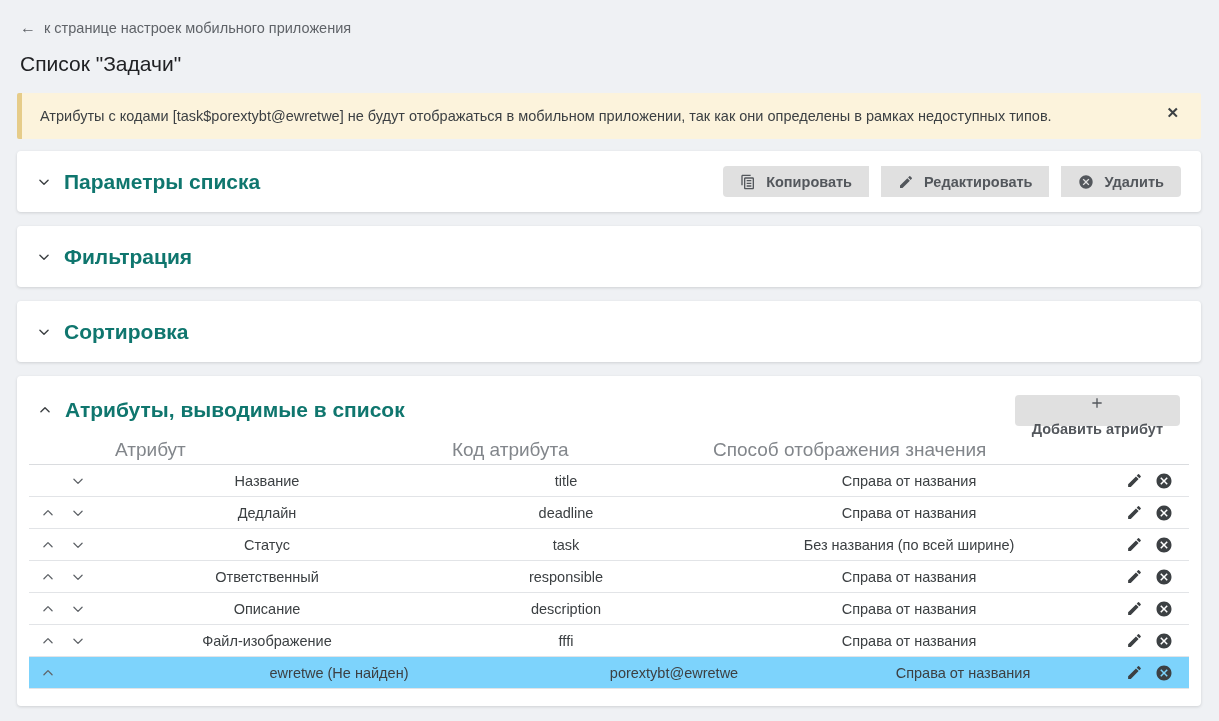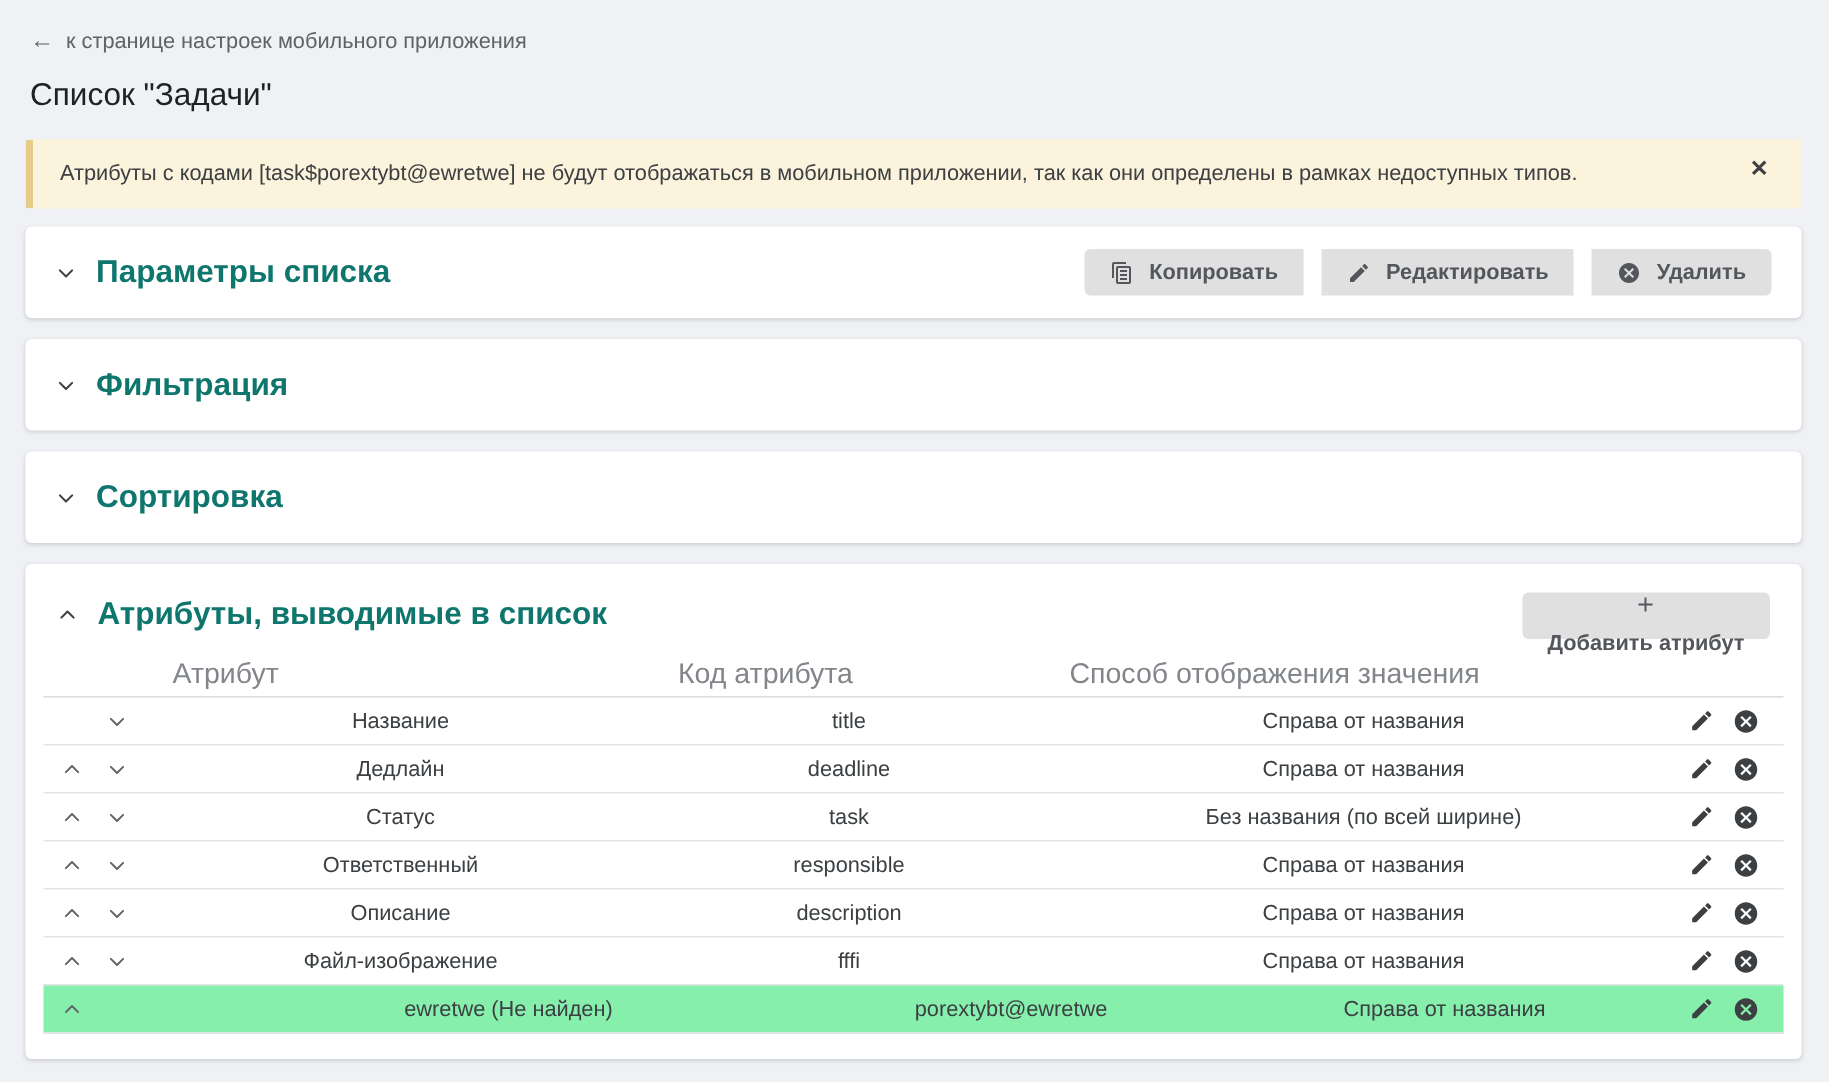--- a/index.html
+++ b/index.html
@@ -315,21 +315,21 @@
                 </svg>
       </button>
       <button class="icon-btn">
         <svg width="18" height="18" viewBox="0 0 24 24">
                   <path d="M12 2C6.47 2 2 6.47 2 12s4.47 10 10 10 10-4.47 10-10S17.53 2 12 2zm5 13.59L15.59 17 12 13.41 8.41 17 7 15.59 10.59 12 7 8.41 8.41 7 12 10.59 15.59 7 17 8.41 13.41 12 17 15.59z"></path>
                 </svg>
       </button>
     </div>
   </div>
 
-  <div class="trow body-row" style="background: #86efac; gap: 36px;">
+  <div class="trow body-row" style="background: #7dd3fc; gap: 36px;">
     <button class="arr-btn up-cell" style="visibility: visible;">
       <svg viewBox="0 0 24 24">
                 <polyline points="5,15 12,8 19,15"></polyline>
               </svg>
     </button>
     <button class="arr-btn down-cell" style="visibility: hidden;">
       <svg viewBox="0 0 24 24">
                 <polyline points="5,9 12,16 19,9"></polyline>
               </svg>
     </button>

